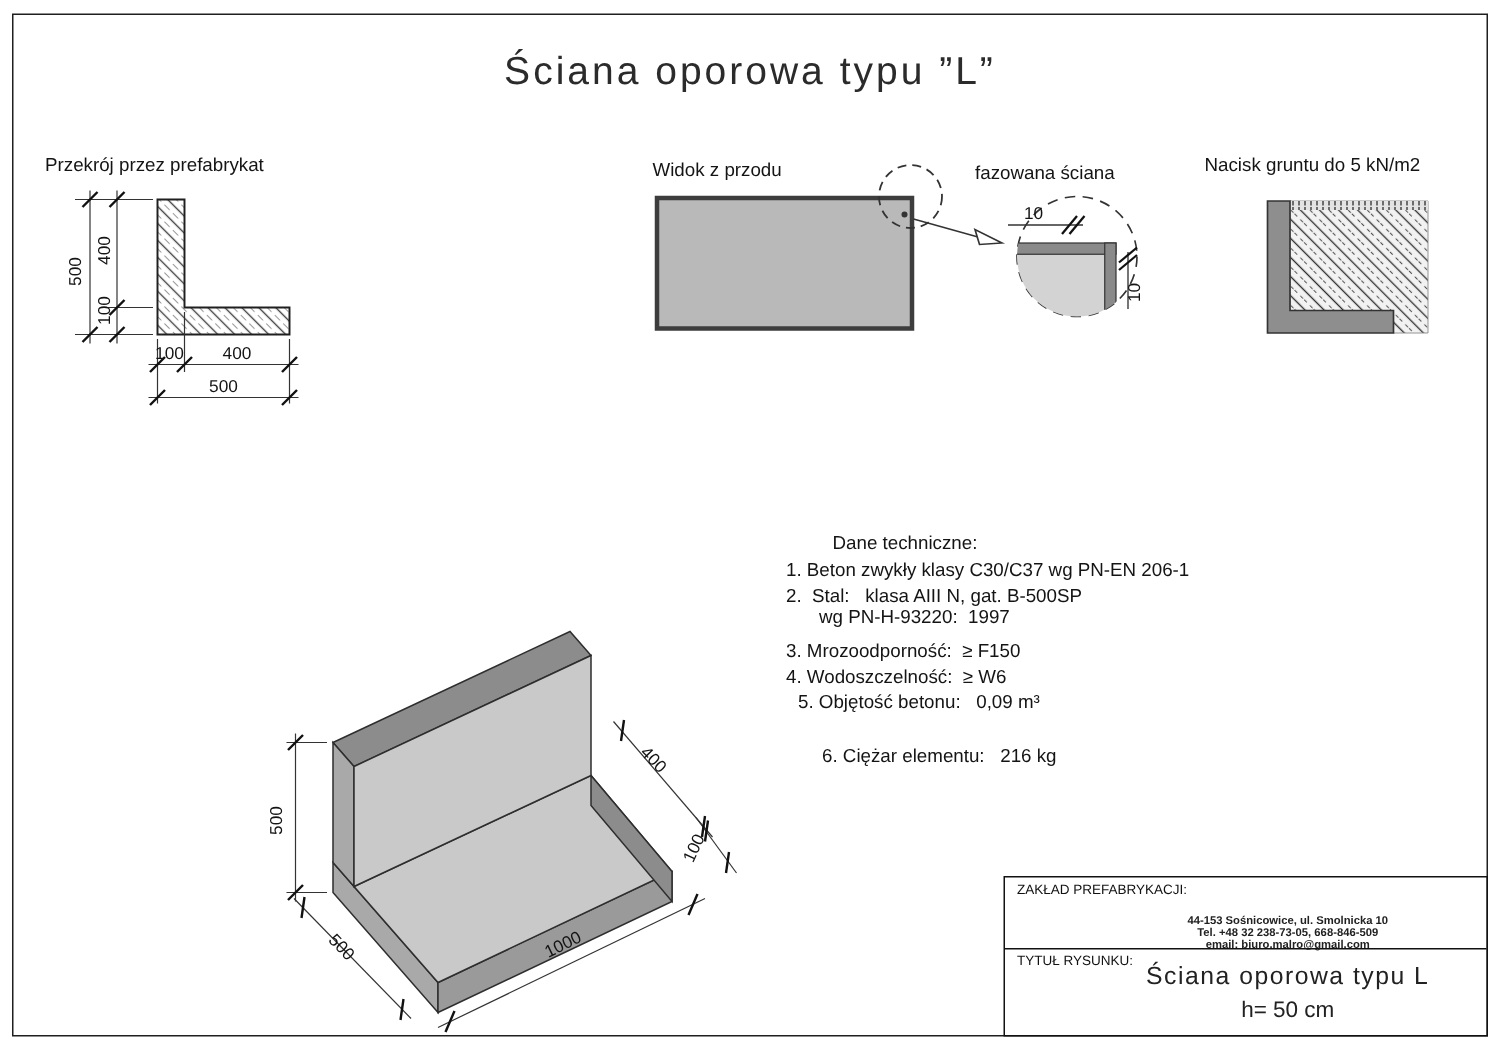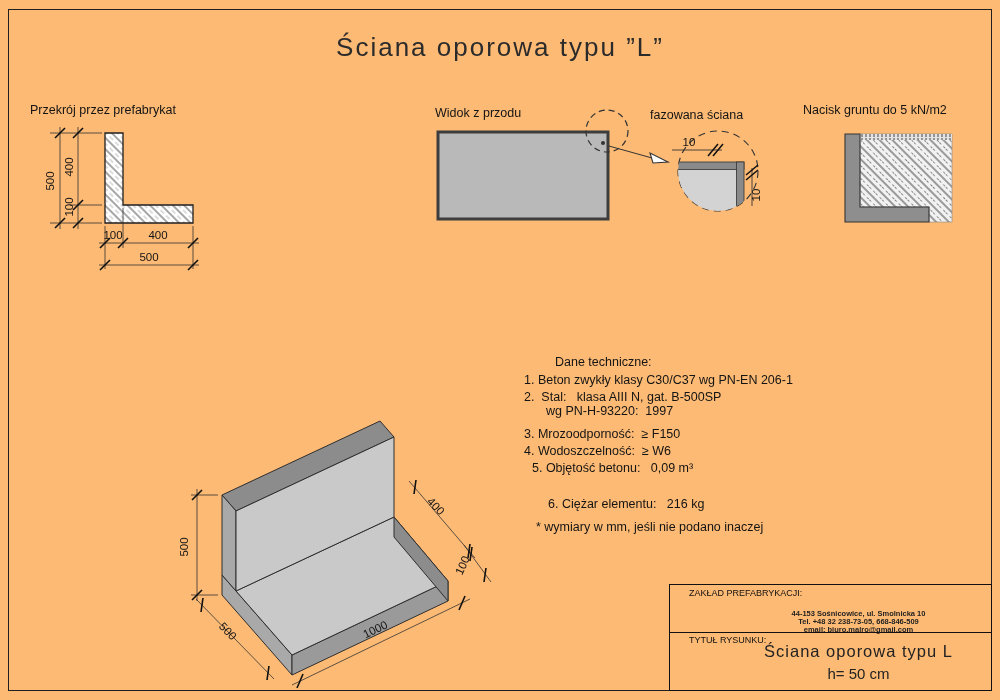--- a/index.html
+++ b/index.html
@@ -1,30 +1,30 @@
 <!DOCTYPE html>
 <html><head>
 <meta charset="utf-8">
 <style>
   html,body{margin:0;padding:0;background:#e8e8e8;}
-  .sheet{position:relative;width:1000px;height:700px;background:#fdba74;overflow:hidden;
+  .sheet{position:relative;width:1000px;height:700px;background:#ffffff;overflow:hidden;
          font-family:"Liberation Sans",sans-serif;color:#1a1a1a;}
   .page-border{position:absolute;left:8px;top:9px;width:984px;height:682px;
                border:1.5px solid #1f1f1f;box-sizing:border-box;}
   .main-title{position:absolute;left:0;right:0;top:32px;text-align:center;
               font-size:26px;letter-spacing:2px;color:#2b2b2b;font-weight:400;}
   .lbl{position:absolute;font-size:12.5px;color:#141414;text-align:left;white-space:pre;}
   .t{position:absolute;font-size:12.5px;color:#141414;white-space:pre;}
   .drawing{position:absolute;left:0;top:0;}
   svg text{font-family:"Liberation Sans",sans-serif;font-size:11.5px;fill:#141414;}
   .tblock{position:absolute;left:669px;top:584px;width:323px;height:107px;
           border:1.2px solid #111;box-sizing:border-box;}
   .tb-row1{position:absolute;left:0;top:0;right:0;height:47px;border-bottom:1.2px solid #111;}
   .tb-row2{position:absolute;left:0;top:47px;right:0;bottom:0;}
-  .tb-small{position:absolute;left:19px;top:3px;font-size:9px;color:#111;text-align:right;}
+  .tb-small{position:absolute;left:8px;top:3px;font-size:9px;color:#111;text-align:right;}
   .tb-company{position:absolute;left:60px;right:4px;top:2px;text-align:center;
               font-size:19px;letter-spacing:1px;color:#222;}
   .tb-address{position:absolute;left:60px;right:4px;top:25px;text-align:center;
               font-size:7.5px;font-weight:bold;line-height:8px;color:#222;}
   .tb-title{position:absolute;left:60px;right:4px;top:10px;text-align:center;
             font-size:16.5px;letter-spacing:1px;color:#222;}
   .tb-sub{position:absolute;left:60px;right:4px;top:33px;text-align:center;
           font-size:15px;color:#222;}
 </style>
 </head>
@@ -42,21 +42,20 @@
   <div class="lbl" style="left:803px;top:103px;width:190px;">Nacisk gruntu do 5 kN/m2</div>
 
   <div class="t" style="left:510px;top:355px;margin-left:45px;">Dane techniczne:</div>
   <div class="t" style="left:524px;top:373px;">1. Beton zwykły klasy C30/C37 wg PN-EN 206-1</div>
   <div class="t" style="left:524px;top:390px;">2.  Stal:   klasa AIII N, gat. B-500SP</div>
   <div class="t" style="left:546px;top:404px;">wg PN-H-93220:  1997</div>
   <div class="t" style="left:524px;top:427px;">3. Mrozoodporność:  ≥ F150</div>
   <div class="t" style="left:524px;top:444px;">4. Wodoszczelność:  ≥ W6</div>
   <div class="t" style="left:532px;top:461px;">5. Objętość betonu:   0,09 m³</div>
   <div class="t" style="left:524px;top:497px;margin-left:24px;">6. Ciężar elementu:   216 kg</div>
-  <div class="t" style="left:536px;top:520px;">* wymiary w mm, jeśli nie podano inaczej</div>
 
   <svg class="drawing" width="1000" height="700" viewBox="0 0 1000 700">
     <defs>
       <pattern id="hatch" width="8" height="8" patternUnits="userSpaceOnUse" patternTransform="rotate(-45)">
         <rect width="8" height="8" fill="#ffffff"></rect>
         <line x1="1" y1="0" x2="1" y2="8" stroke="#3a3a3a" stroke-width="0.9"></line>
         <line x1="5" y1="0" x2="5" y2="8" stroke="#8a8a8a" stroke-width="0.6" stroke-dasharray="3,3"></line>
       </pattern>
       <pattern id="soil" width="9" height="9" patternUnits="userSpaceOnUse" patternTransform="rotate(-45)">
         <rect width="9" height="9" fill="#f2f2f2"></rect>

